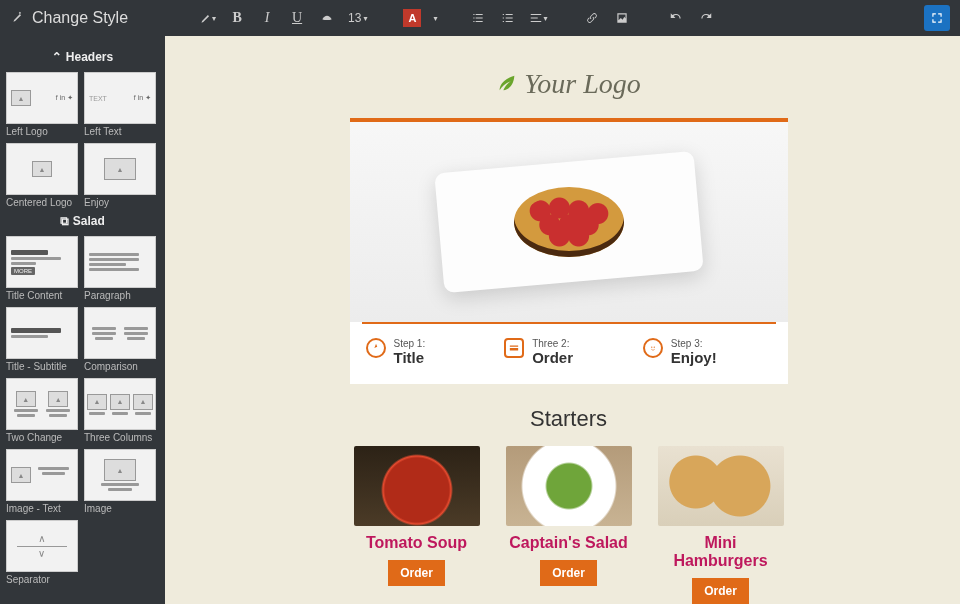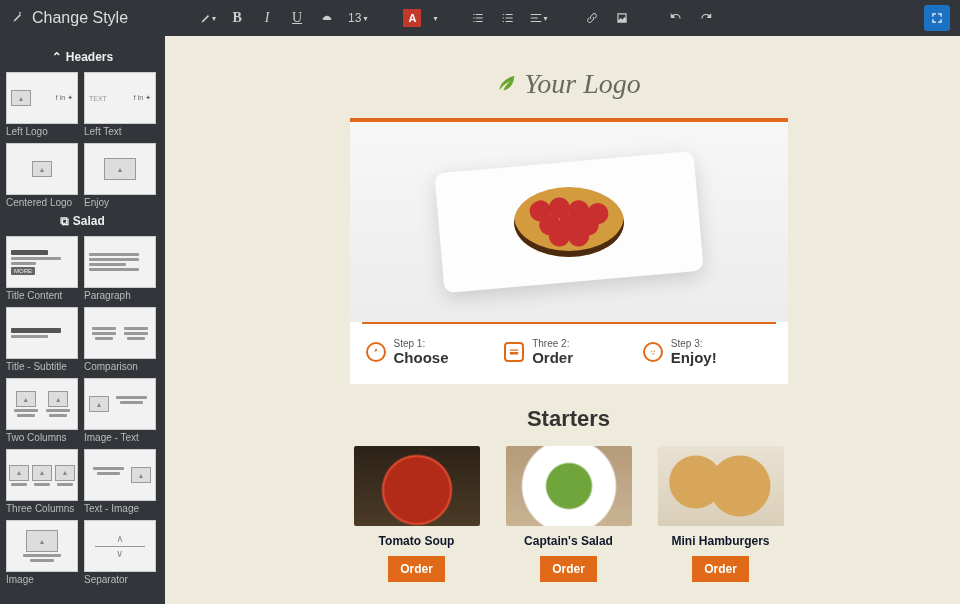--- a/index.html
+++ b/index.html
@@ -97,39 +97,39 @@
   radial-gradient(circle at 60% 30%, #c92f2f 10px, transparent 11px),
   radial-gradient(circle at 80% 35%, #c92f2f 10px, transparent 11px),
   radial-gradient(circle at 30% 55%, #c92f2f 10px, transparent 11px),
   radial-gradient(circle at 50% 55%, #c92f2f 10px, transparent 11px),
   radial-gradient(circle at 70% 55%, #c92f2f 10px, transparent 11px),
   radial-gradient(circle at 40% 75%, #c92f2f 10px, transparent 11px),
   radial-gradient(circle at 60% 75%, #c92f2f 10px, transparent 11px);
 }
 .card-sep { height:2px; background:#e06a18; margin:0 12px; }
 .steps { display:flex; padding:14px 16px 18px 16px; gap:10px;}
-.step { display:flex; gap:8px; flex:1; align-items:center; }
+.step { display:flex; gap:8px; flex:1; align-items:flex-start; }
 .step-icon { width:20px; height:20px; border:2px solid #e06a18; border-radius:4px; display:flex; align-items:center; justify-content:center; color:#e06a18; flex-shrink: 0; }
 .step-icon.round { border-radius:50%; }
 .step-icon svg { width:10px; height:10px; fill:#e06a18; }
 .step-txt { display:flex; flex-direction:column; }
 .step-label { font-size:10px; color:#555; }
 .step-title { font-weight:700; font-size:15px; color:#333; }
 
-.section-title { font-weight:700; font-size:22px; color:#333; margin:22px 0 14px 0; }
+.section-title { font-weight:400; font-size:22px; color:#333; margin:22px 0 14px 0; }
 .items { display:flex; gap:26px; }
 .item { width:126px; display:flex; flex-direction:column; align-items:center; gap:8px; }
 .item-img { width:126px; height:80px; border-radius:2px; }
 .soup { background: radial-gradient(circle at 50% 55%, #b12b18 32px, #e64b2f 34px, transparent 36px), linear-gradient(180deg,#2c2216,#4b3b27); }
 .salad { background: radial-gradient(circle at 50% 50%, #6fa53a 22px, #fff 24px, #fff 46px, transparent 48px), linear-gradient(180deg,#b49b7a,#c8b393); }
 .burgers { background:
   radial-gradient(circle at 30% 45%, #d8a65a 26px, transparent 27px),
   radial-gradient(circle at 65% 50%, #d8a65a 30px, transparent 31px),
   linear-gradient(180deg,#e9e1d1,#d9cfb9); }
-.item-title { font-size:12px; font-weight:700; color:#0f172a; text-align:center; }
+.item-title { font-size:16px; font-weight:700; color:#be185d; text-align:center; }
 .order-btn { background:#e06a18; color:#fff; font-size:12px; font-weight:600; padding:6px 12px; border:none; cursor:pointer; }
 </style>
 </head>
 <body>
 
 <div class="app">
   <div class="toolbar">
     <div class="tb-left">
       <span class="wand-icon">
         <svg viewBox="0 0 24 24">
@@ -303,64 +303,52 @@
                   <div class="mini-line w80"></div>
                   <div class="mini-line w60"></div>
                 </div>
                 <div class="thumb-col">
                   <span class="mini-img-box">▲</span>
                   <div class="mini-line w80"></div>
                   <div class="mini-line w60"></div>
                 </div>
               </div>
             </div>
-          <div class="thumb-label">Two Columns</div>
+          <div class="thumb-label">Two Change</div>
+        </div>
+        <div class="thumb-wrap">
+          <div class="thumb">
+              <div class="thumb-row">
+                <div class="thumb-col">
+                  <span class="mini-img-box">▲</span>
+                  <div class="mini-line w80"></div>
+                </div>
+                <div class="thumb-col">
+                  <span class="mini-img-box">▲</span>
+                  <div class="mini-line w80"></div>
+                </div>
+                <div class="thumb-col">
+                  <span class="mini-img-box">▲</span>
+                  <div class="mini-line w80"></div>
+                </div>
+              </div>
+            </div>
+          <div class="thumb-label">Three Columns</div>
         </div>
         <div class="thumb-wrap">
           <div class="thumb">
               <div class="thumb-row">
                 <span class="mini-img-box">▲</span>
                 <div class="thumb-col">
                   <div class="mini-line w80"></div>
                   <div class="mini-line w60"></div>
                 </div>
               </div>
             </div>
           <div class="thumb-label">Image - Text</div>
-        </div>
-        <div class="thumb-wrap">
-          <div class="thumb">
-              <div class="thumb-row">
-                <div class="thumb-col">
-                  <span class="mini-img-box">▲</span>
-                  <div class="mini-line w80"></div>
-                </div>
-                <div class="thumb-col">
-                  <span class="mini-img-box">▲</span>
-                  <div class="mini-line w80"></div>
-                </div>
-                <div class="thumb-col">
-                  <span class="mini-img-box">▲</span>
-                  <div class="mini-line w80"></div>
-                </div>
-              </div>
-            </div>
-          <div class="thumb-label">Three Columns</div>
-        </div>
-        <div class="thumb-wrap">
-          <div class="thumb">
-              <div class="thumb-row">
-                <div class="thumb-col">
-                  <div class="mini-line w80"></div>
-                  <div class="mini-line w60"></div>
-                </div>
-                <span class="mini-img-box">▲</span>
-              </div>
-            </div>
-          <div class="thumb-label">Text - Image</div>
         </div>
         <div class="thumb-wrap">
           <div class="thumb">
               <div class="mini-img-big">▲</div>
               <div class="mini-line w60"></div>
               <div class="mini-line w40"></div>
             </div>
           <div class="thumb-label">Image</div>
         </div>
         <div class="thumb-wrap">
@@ -393,21 +381,21 @@
         <div class="card-sep"></div>
         <div class="steps">
           <div class="step">
             <div class="step-icon round">
                 <svg viewBox="0 0 24 24">
                   <path d="M12 2l3 7-7 3 3-7z"></path>
                 </svg>
               </div>
             <div class="step-txt">
                 <span class="step-label">Step 1:</span>
-                <span class="step-title">Choose</span>
+                <span class="step-title">Title</span>
               </div>
           </div>
           <div class="step">
             <div class="step-icon">
                 <svg viewBox="0 0 24 24">
                   <path d="M2 6h20v3H2V6zm0 6h20v6H2v-6z"></path>
                 </svg>
               </div>
             <div class="step-txt">
                 <span class="step-label">Three 2:</span>

